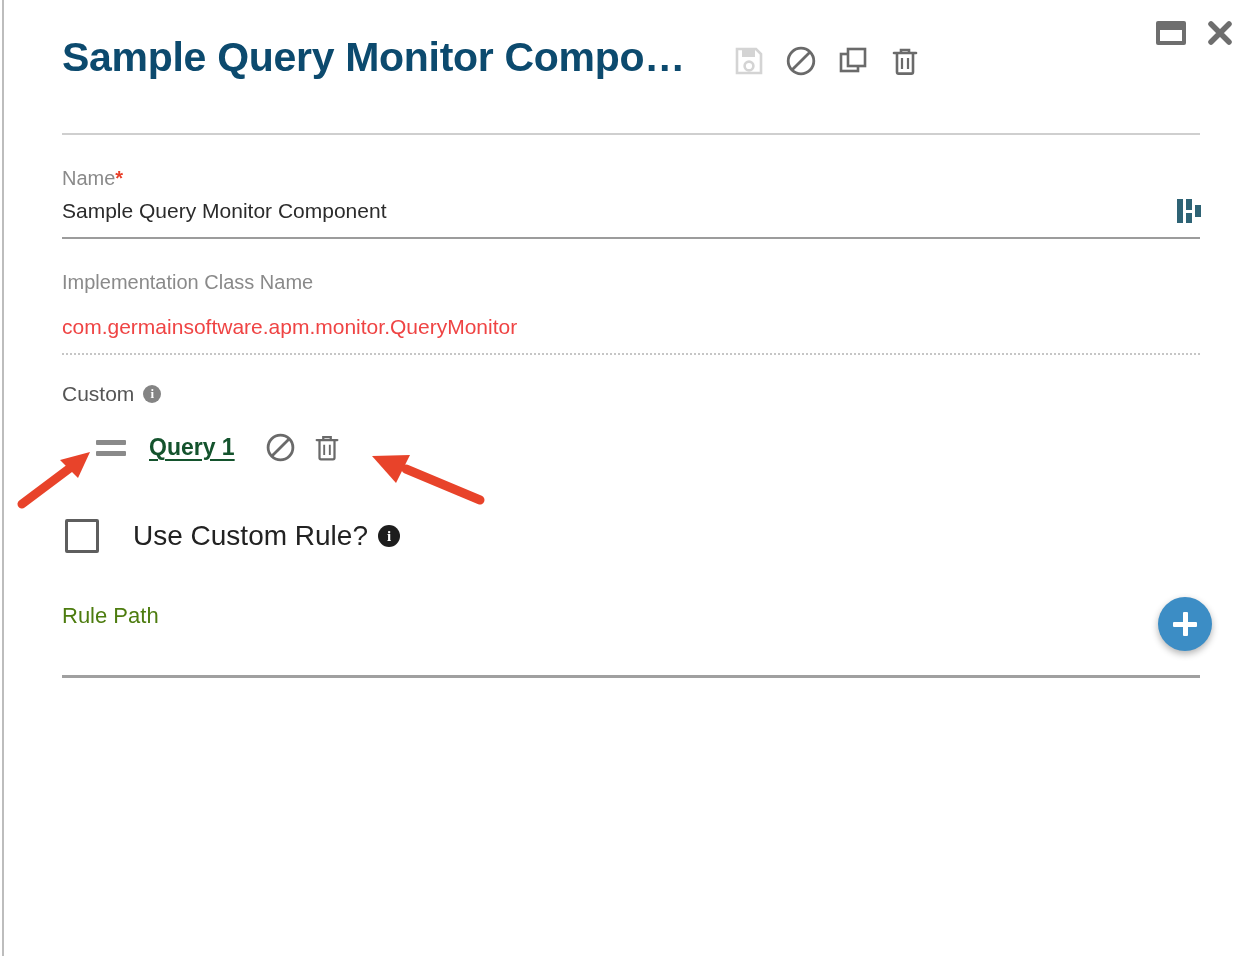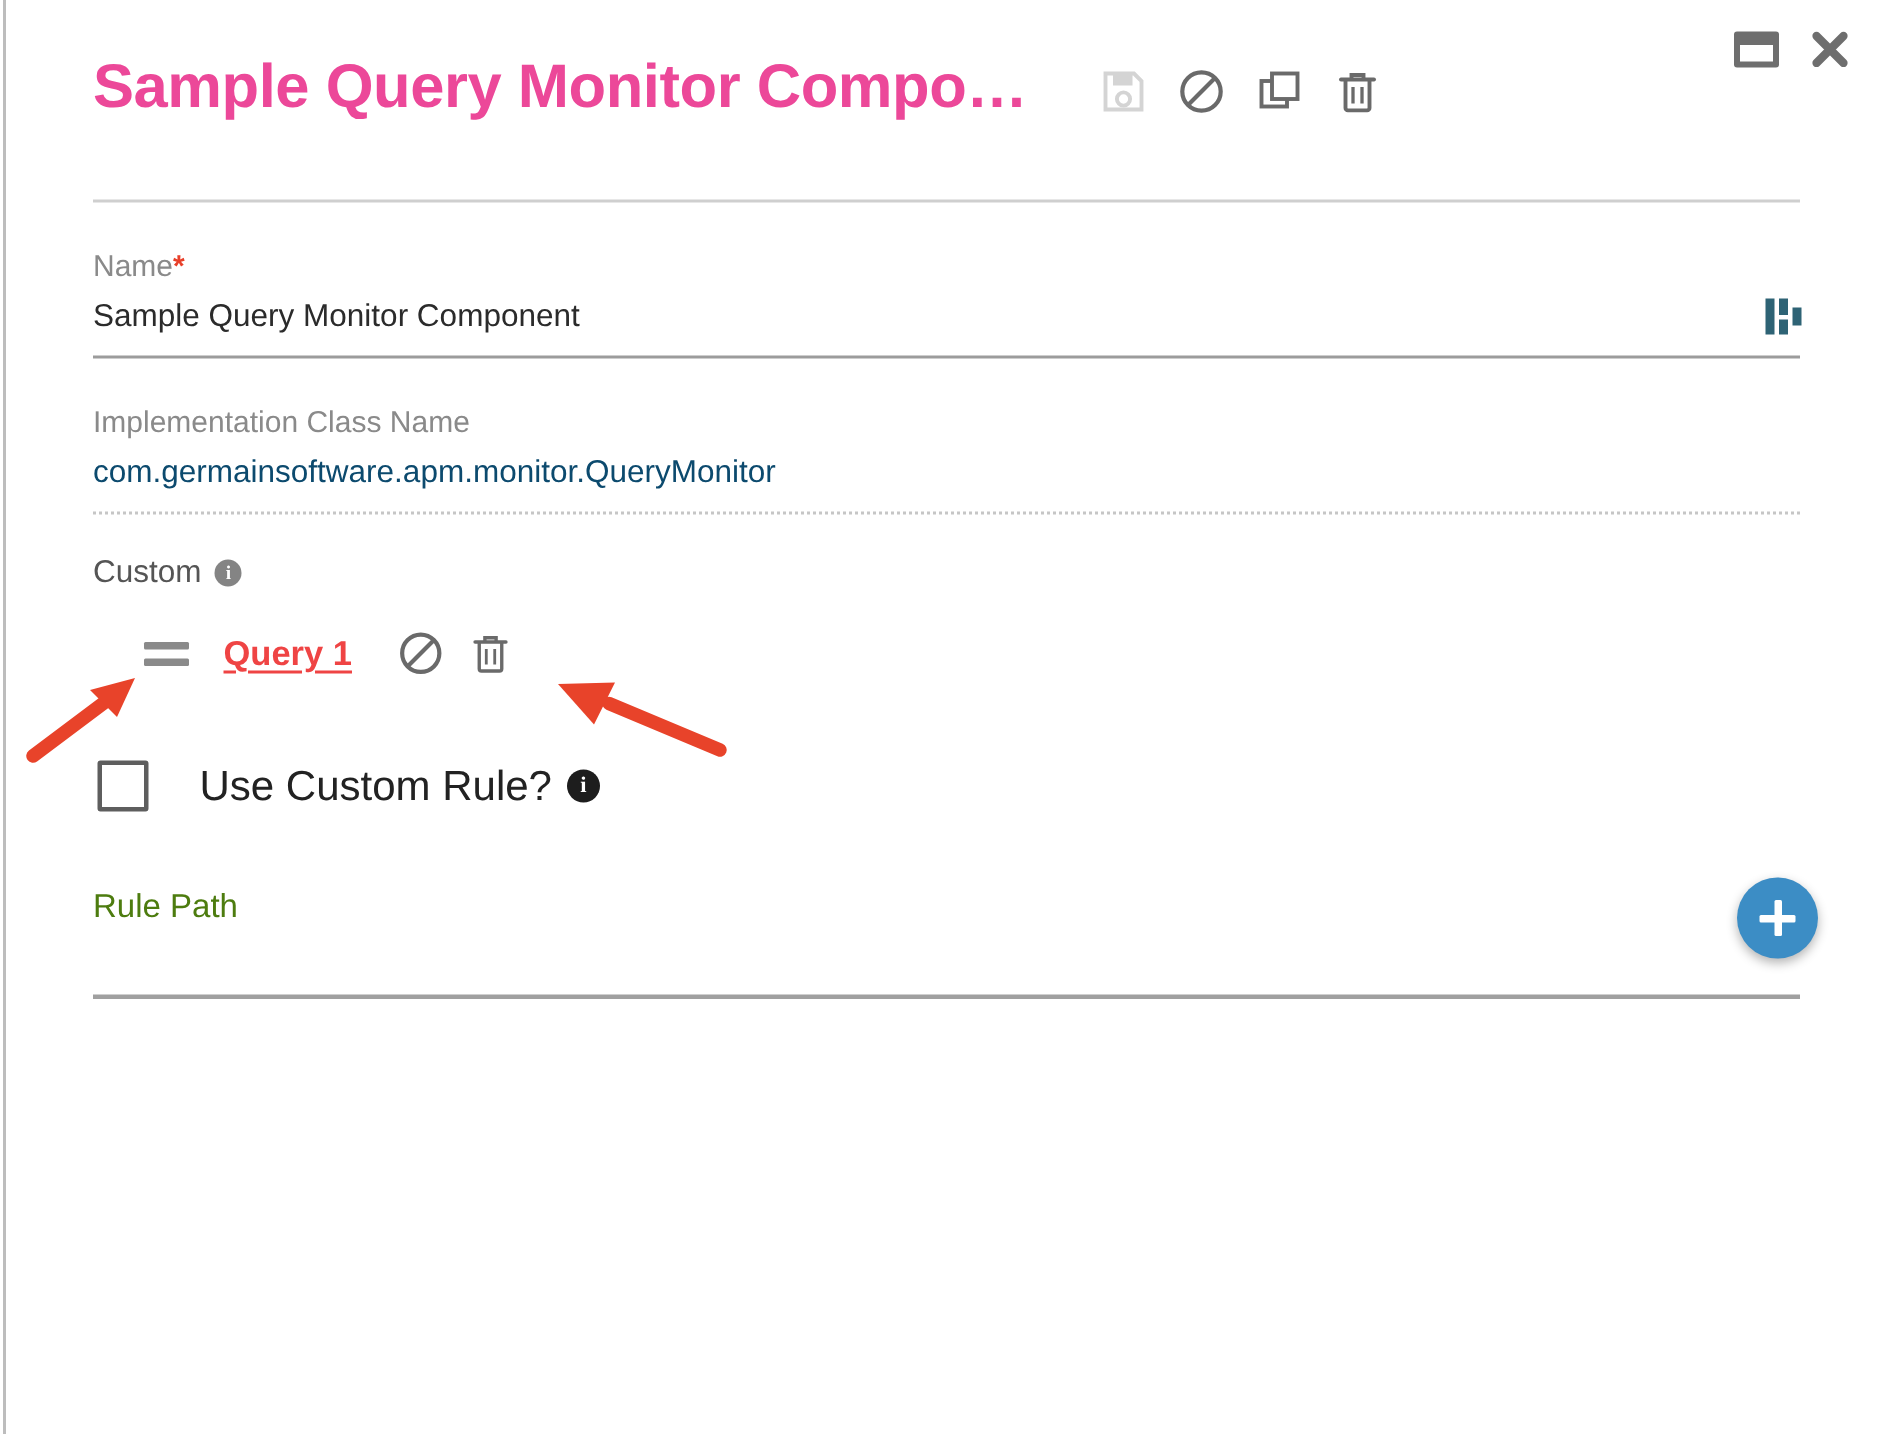--- a/index.html
+++ b/index.html
@@ -47,21 +47,21 @@
     position: absolute;
     left: 62px;
     right: 56px;
     top: 34px;
     display: flex;
     align-items: center;
   }
   .dialog-title {
     font-size: 41px;
     font-weight: 700;
-    color: #ec4899;
+    color: #0c4a6e;
     letter-spacing: -0.3px;
     white-space: nowrap;
     margin: 0;
   }
   .header-actions {
     display: flex;
     align-items: center;
     gap: 20px;
     margin-left: 48px;
     margin-top: 6px;
@@ -96,21 +96,21 @@
   }
   .field-label .req { color: #e8402a; font-weight: 700; }
 
   .field-value {
     font-size: 21px;
     color: #2b2b2b;
     line-height: 40px;
     padding-bottom: 6px;
     white-space: nowrap;
   }
-  .field-value.muted { color: #0c4a6e; }
+  .field-value.muted { color: #ef4444; margin-top: 12px; }
   .field-value.empty { min-height: 40px; }
 
   .underline-solid { height: 2px; background: #9c9c9c; }
   .underline-dotted {
     height: 0;
     border-bottom: 2px dotted #c6c6c6;
   }
 
   .field-trailing-icon {
     position: absolute;
@@ -149,21 +149,21 @@
   }
   .drag-handle span {
     display: block;
     height: 5px;
     background: #8a8a8a;
     border-radius: 1px;
   }
   .query-link {
     font-size: 23px;
     font-weight: 700;
-    color: #ef4444;
+    color: #14532d;
     text-decoration: underline;
     text-underline-offset: 4px;
     cursor: pointer;
     min-width: 100px;
   }
   .row-icon {
     line-height: 0;
     cursor: pointer;
     margin-left: 16px;
   }

